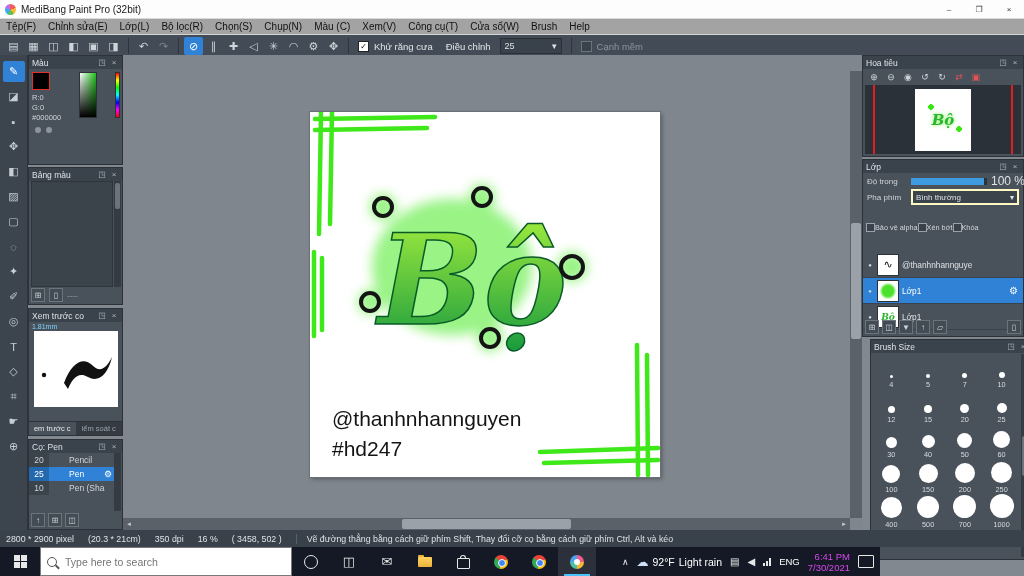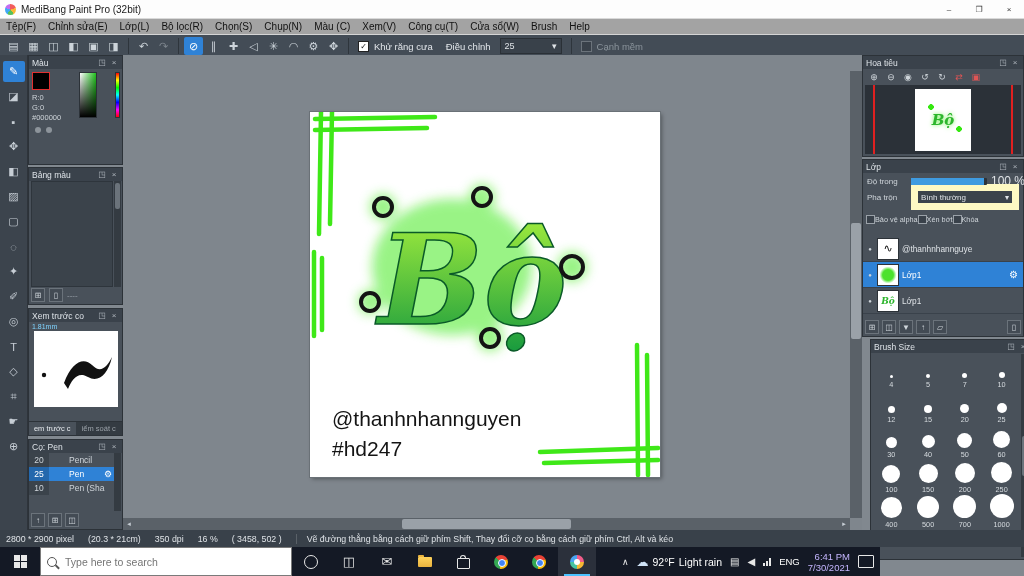--- a/index.html
+++ b/index.html
@@ -106,23 +106,23 @@
               background-image:radial-gradient(circle 3px at 16px 18px,#35e810 90%,transparent),
                                radial-gradient(circle 3px at 44px 40px,#35e810 90%,transparent)}
   .nav-letter{font-family:"DejaVu Serif",serif;font-style:italic;font-weight:bold;font-size:15px;color:#2db62d;
               text-shadow:0 0 4px #7bf25c}
   .panel-layers{left:0;top:104px;width:162px;height:178px}
   .ly-row{display:flex;align-items:center;padding:0 4px;gap:4px}
   .ly-label{font-size:8px;color:#cfd5da;width:40px;white-space:nowrap}
   .slider{flex:1;height:7px;background:#2c3238;position:relative;border-radius:1px}
   .slider .fill{position:absolute;left:0;top:0;bottom:0;width:96%;background:#3f9be0}
   .ly-val{font-size:12px;color:#dfe3e7;width:28px;text-align:left;white-space:nowrap}
-  .ly-select{flex:1;height:12px;background:#3b434b;border:7px solid #fef9c3;color:#dfe3e7;font-size:8px;
+  .ly-select{flex:1;height:12px;background:#3b434b;border:2px solid #fef9c3;color:#dfe3e7;font-size:8px;
              display:flex;align-items:center;justify-content:space-between;padding:0 3px}
-  .ly-checks{display:flex;align-items:center;gap:0;padding:10px 3px}
+  .ly-checks{display:flex;align-items:center;gap:0;padding:18px 3px}
   .mini-cbx{width:7px;height:7px;border:1px solid #9aa1a8;background:#39414a}
   .chk-label{font-size:7.3px;color:#cfd5da;white-space:nowrap}
   .layer-list{margin-top:2px}
   .layer-item{height:25px;display:flex;align-items:center;gap:3px;padding:0 3px;border-bottom:1px solid #3a424b}
   .layer-item.sel{background:#2f82d6}
   .eye{font-size:6px;color:#cfd5da;width:8px;text-align:center}
   .ly-thumb{width:20px;height:20px;background:#fff;border:1px solid #2c3238;display:flex;
             align-items:center;justify-content:center;font-size:11px;color:#111;overflow:hidden}
   .ly-thumb.green{background:radial-gradient(circle at 50% 50%,#4be22c 0 38%,#fff 60%)}
   .ly-thumb .tiny-letter{font-family:"DejaVu Serif",serif;font-style:italic;font-weight:bold;font-size:9px;color:#2db62d}
@@ -173,21 +173,21 @@
   .tray{display:flex;align-items:center;gap:8px;padding-right:6px}
   .tr-chev{color:#e8e8e8;font-size:9px}
   .weather{display:flex;align-items:center;gap:4px;color:#fff}
   .wx-ico{font-size:12px;color:#cfe3f7;position:relative}
   .wx-text{font-size:10.5px;white-space:nowrap}
   .tr-ico{color:#e8e8e8;font-size:10px}
   .wifi{display:flex;align-items:flex-end;gap:1px;height:8px}
   .wifi span{width:2px;background:#e8e8e8}
   .wifi .b1{height:3px}.wifi .b2{height:5px}.wifi .b3{height:8px}
   .tr-lang{font-size:9.5px;color:#fff}
-  .clock{display:flex;flex-direction:column;align-items:flex-end;justify-content:center;color:#c4b5fd;line-height:11px}
+  .clock{display:flex;flex-direction:column;align-items:flex-end;justify-content:center;color:#d946ef;line-height:11px}
   .clock span{font-size:9.5px;white-space:nowrap}
   .action{width:14px;height:11px;border:1.2px solid #e8e8e8;border-radius:1px}
 </style>
 </head>
 <body>
 
 <div class="titlebar">
   <span class="app-icon"></span>
   <span class="win-title">MediBang Paint Pro (32bit)</span>
   <div class="win-btns">
@@ -449,21 +449,21 @@
         <span class="pico">×</span>
       </div>
       <div class="ly-row" style="height:16px">
         <span class="ly-label">Độ trong</span>
         <span class="slider">
             <span class="fill"></span>
           </span>
         <span class="ly-val">100 %</span>
       </div>
       <div class="ly-row" style="height:16px">
-        <span class="ly-label">Pha trộn</span>
+        <span class="ly-label">Pha phím</span>
         <span class="ly-select">
           <span>Bình thường</span>
           <span>▾</span>
         </span>
       </div>
       <div class="ly-checks">
         <span class="mini-cbx"></span>
         <span class="chk-label">Bảo vệ alpha</span>
         <span class="mini-cbx"></span>
         <span class="chk-label">Xén bớt</span>

